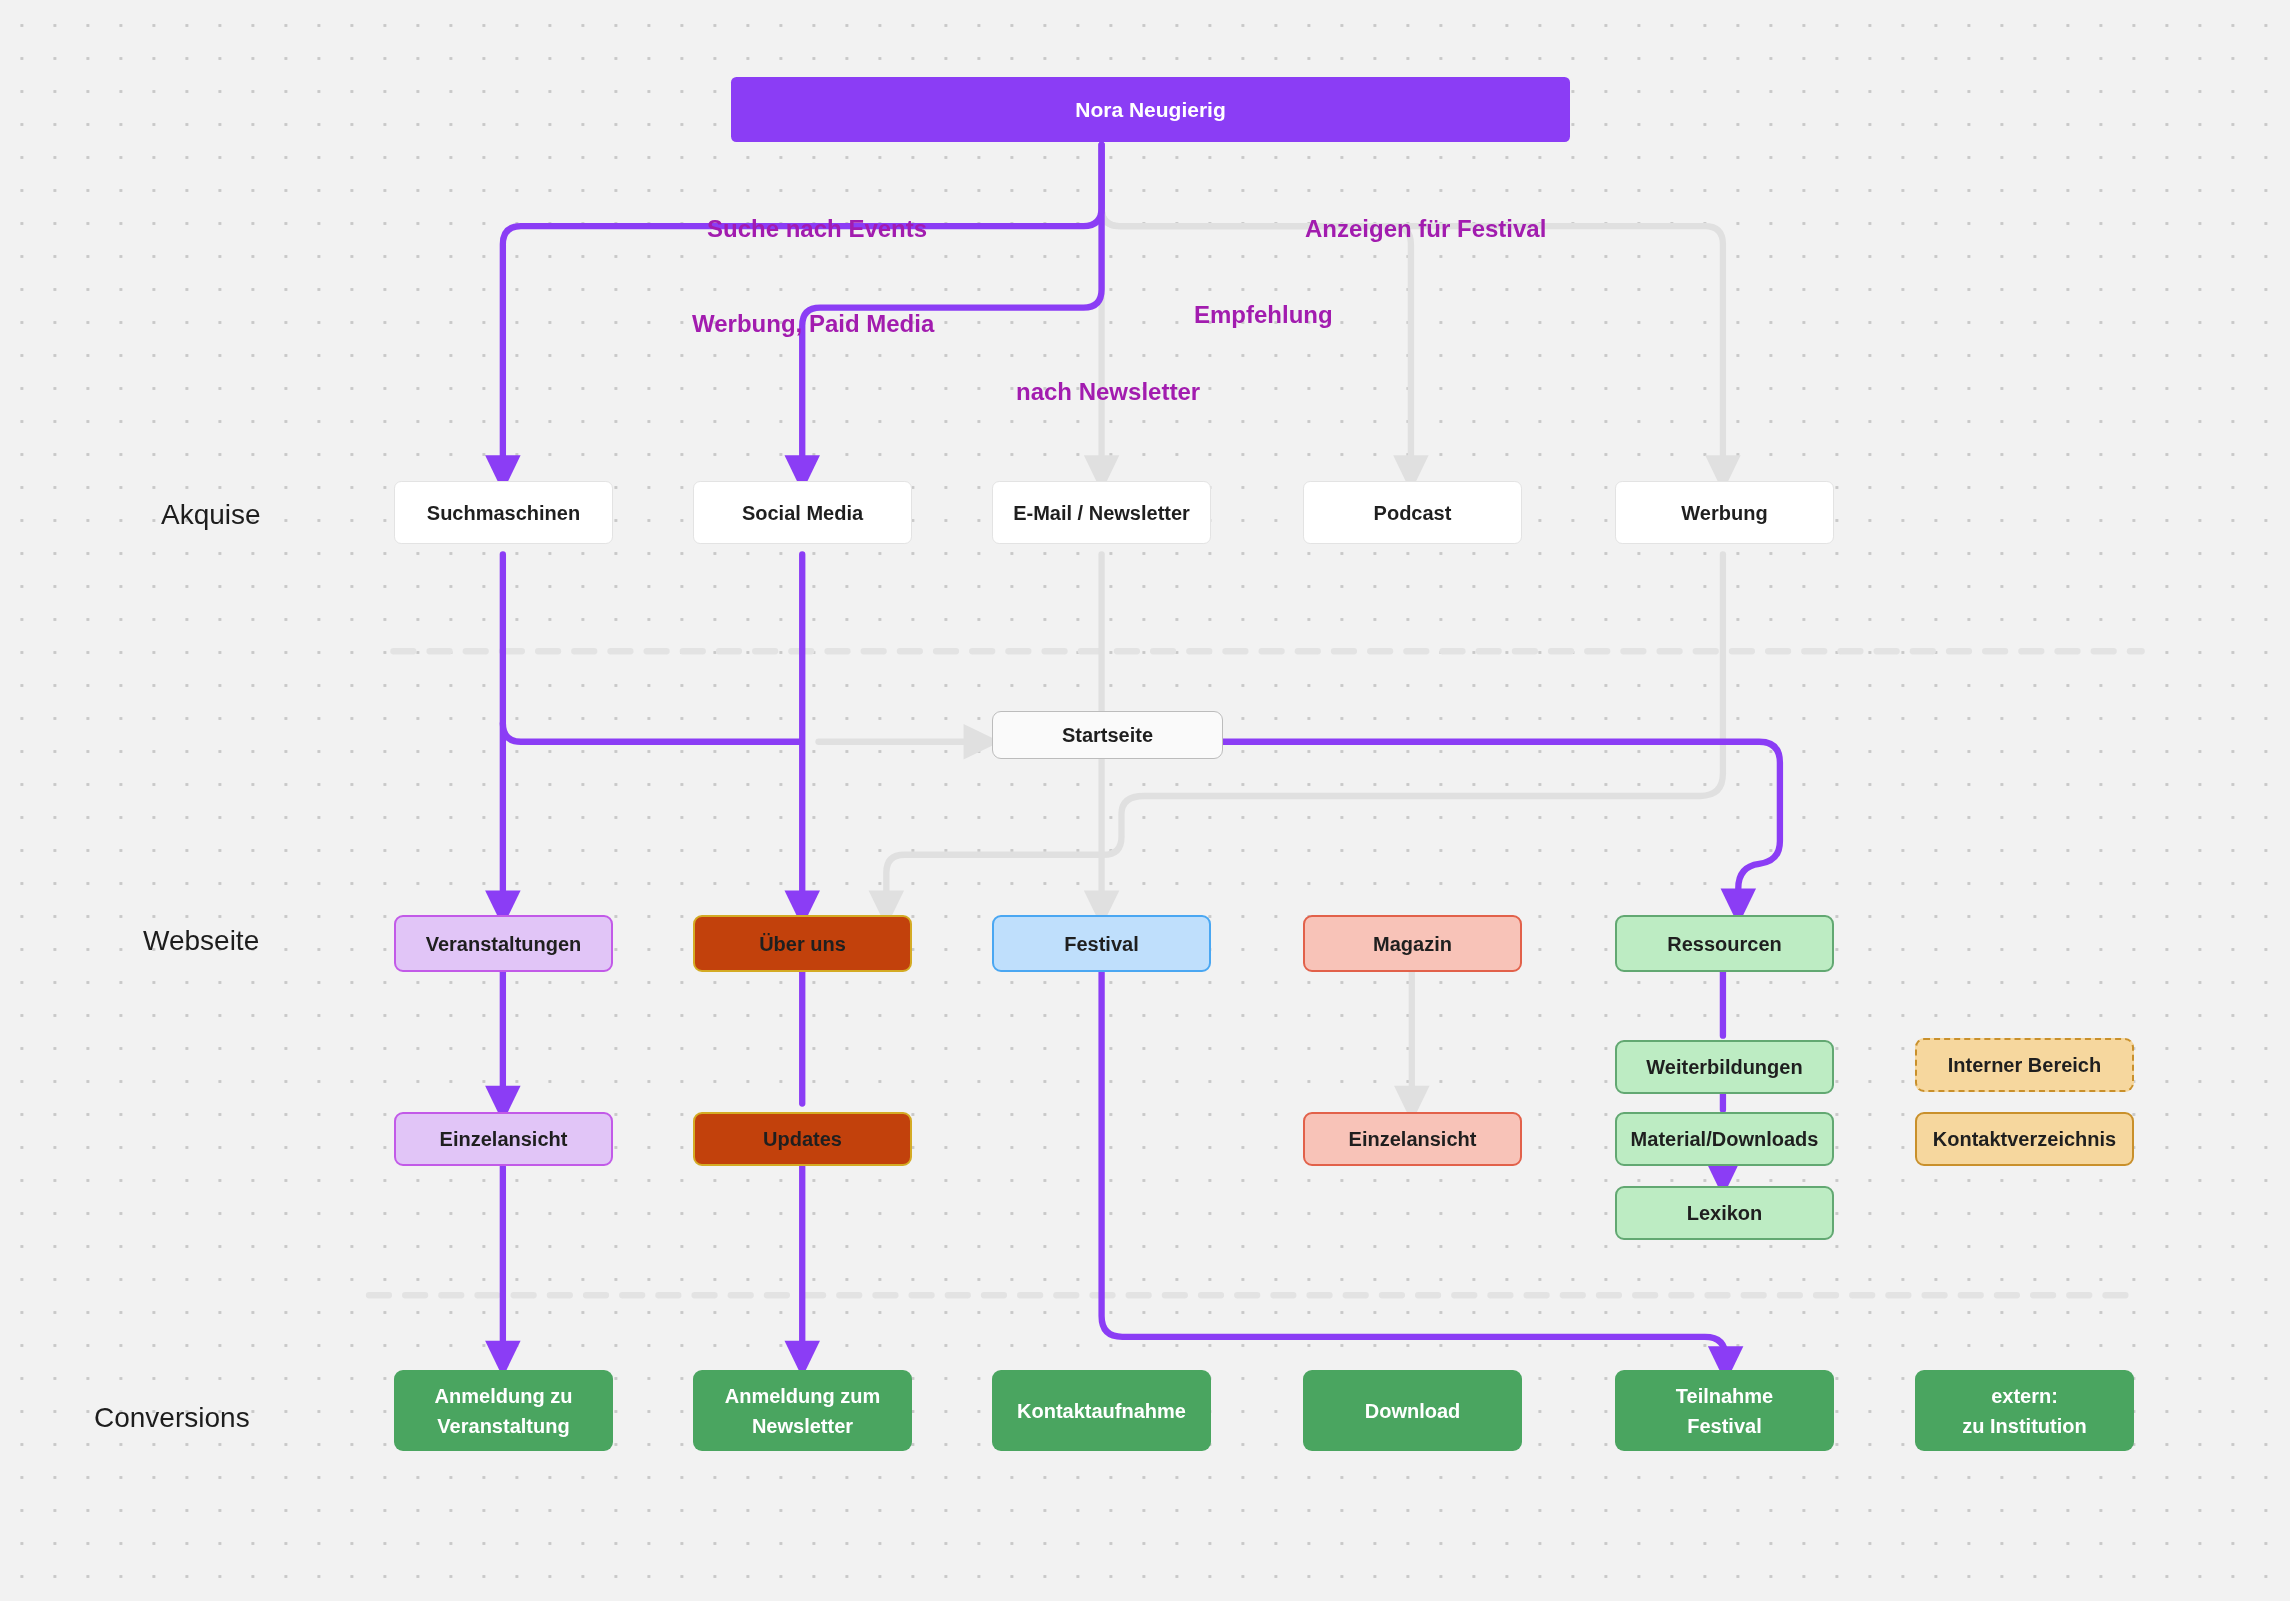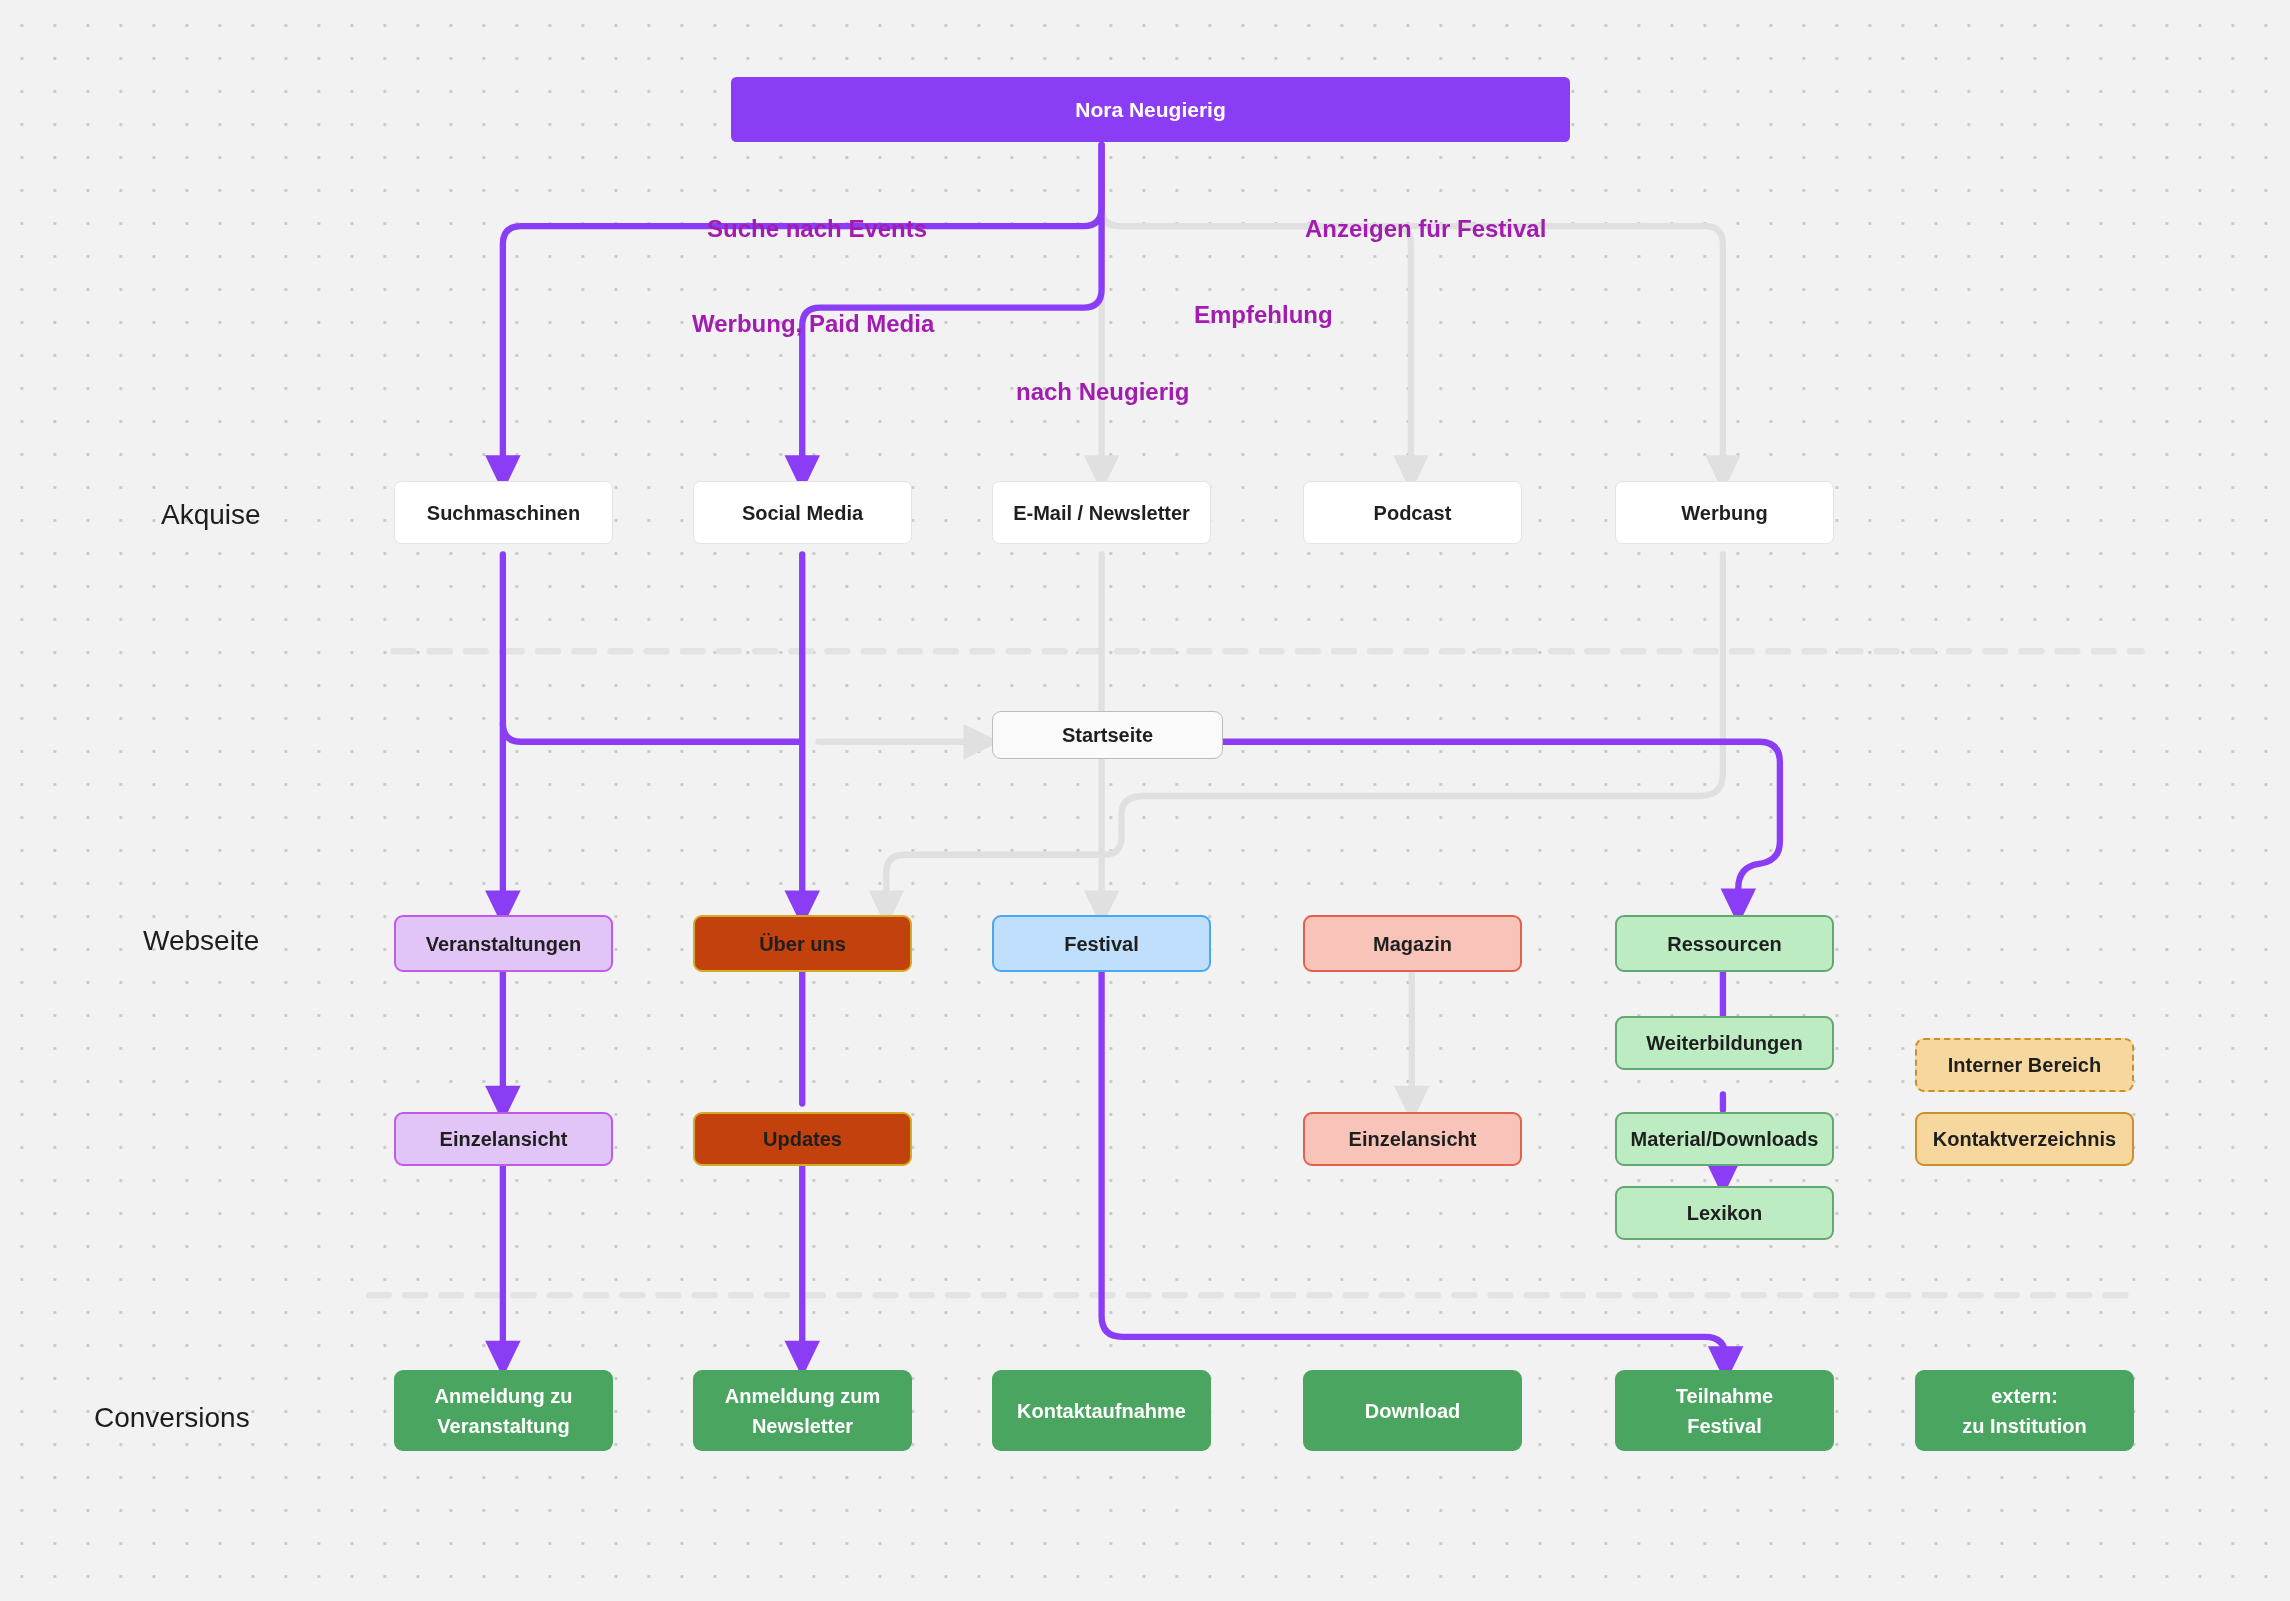--- a/index.html
+++ b/index.html
@@ -158,21 +158,21 @@
   <div class="edge-label" style="left:1305px;top:215px;">
     <span>Anzeigen für Festival</span>
   </div>
   <div class="edge-label" style="left:692px;top:310px;">
     <span>Werbung, Paid Media</span>
   </div>
   <div class="edge-label" style="left:1194px;top:301px;">
     <span>Empfehlung</span>
   </div>
   <div class="edge-label" style="left:1016px;top:378px;">
-    <span>nach Neugierig</span>
+    <span>nach Newsletter</span>
   </div>
 
   <div class="node n-plain" style="left:394px;top:481px;width:219px;height:63px;">
     <span>Suchmaschinen</span>
   </div>
   <div class="node n-plain" style="left:693px;top:481px;width:219px;height:63px;">
     <span>Social Media</span>
   </div>
   <div class="node n-plain" style="left:992px;top:481px;width:219px;height:63px;">
     <span>E-Mail / Newsletter</span>
@@ -207,21 +207,21 @@
   <div class="node n-purple" style="left:394px;top:1112px;width:219px;height:54px;">
     <span>Einzelansicht</span>
   </div>
   <div class="node n-yellow" style="left:693px;top:1112px;width:219px;height:54px;">
     <span>Updates</span>
   </div>
   <div class="node n-red" style="left:1303px;top:1112px;width:219px;height:54px;">
     <span>Einzelansicht</span>
   </div>
 
-  <div class="node n-green" style="left:1615px;top:1016px;width:219px;height:54px;">
+  <div class="node n-green" style="left:1615px;top:1040px;width:219px;height:54px;">
     <span>Weiterbildungen</span>
   </div>
   <div class="node n-green" style="left:1615px;top:1112px;width:219px;height:54px;">
     <span>Material/Downloads</span>
   </div>
   <div class="node n-green" style="left:1615px;top:1186px;width:219px;height:54px;">
     <span>Lexikon</span>
   </div>
 
   <div class="node n-orange-dash" style="left:1915px;top:1038px;width:219px;height:54px;">

